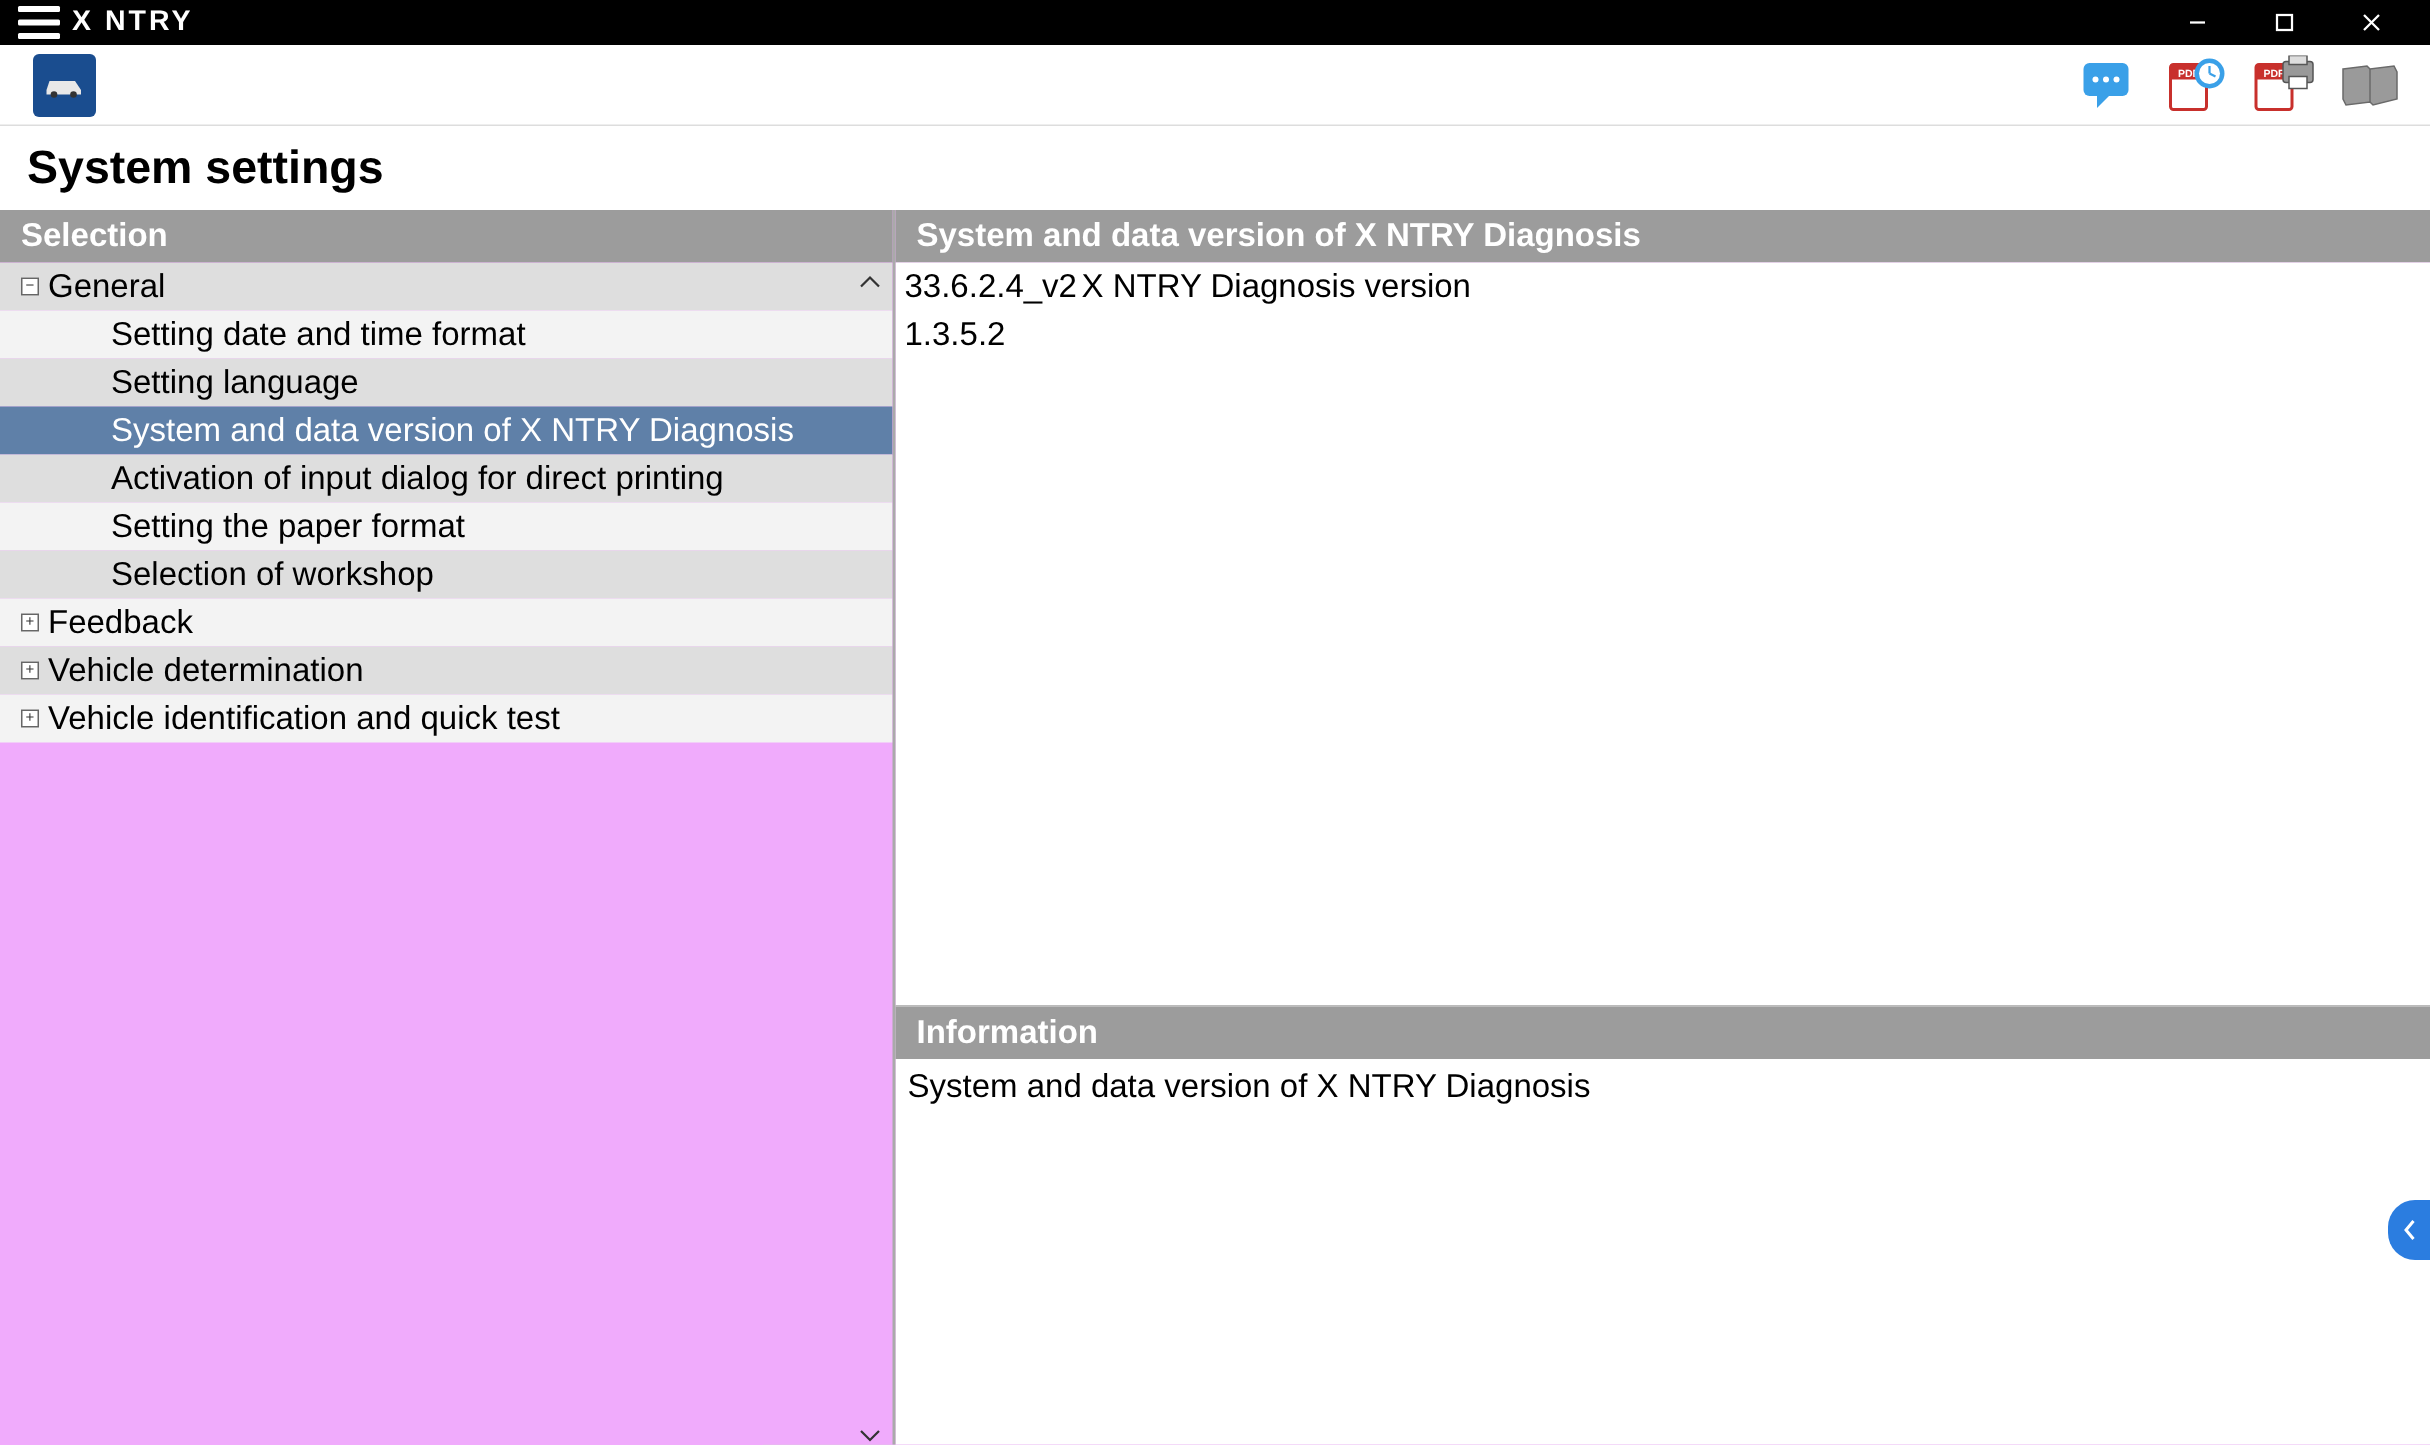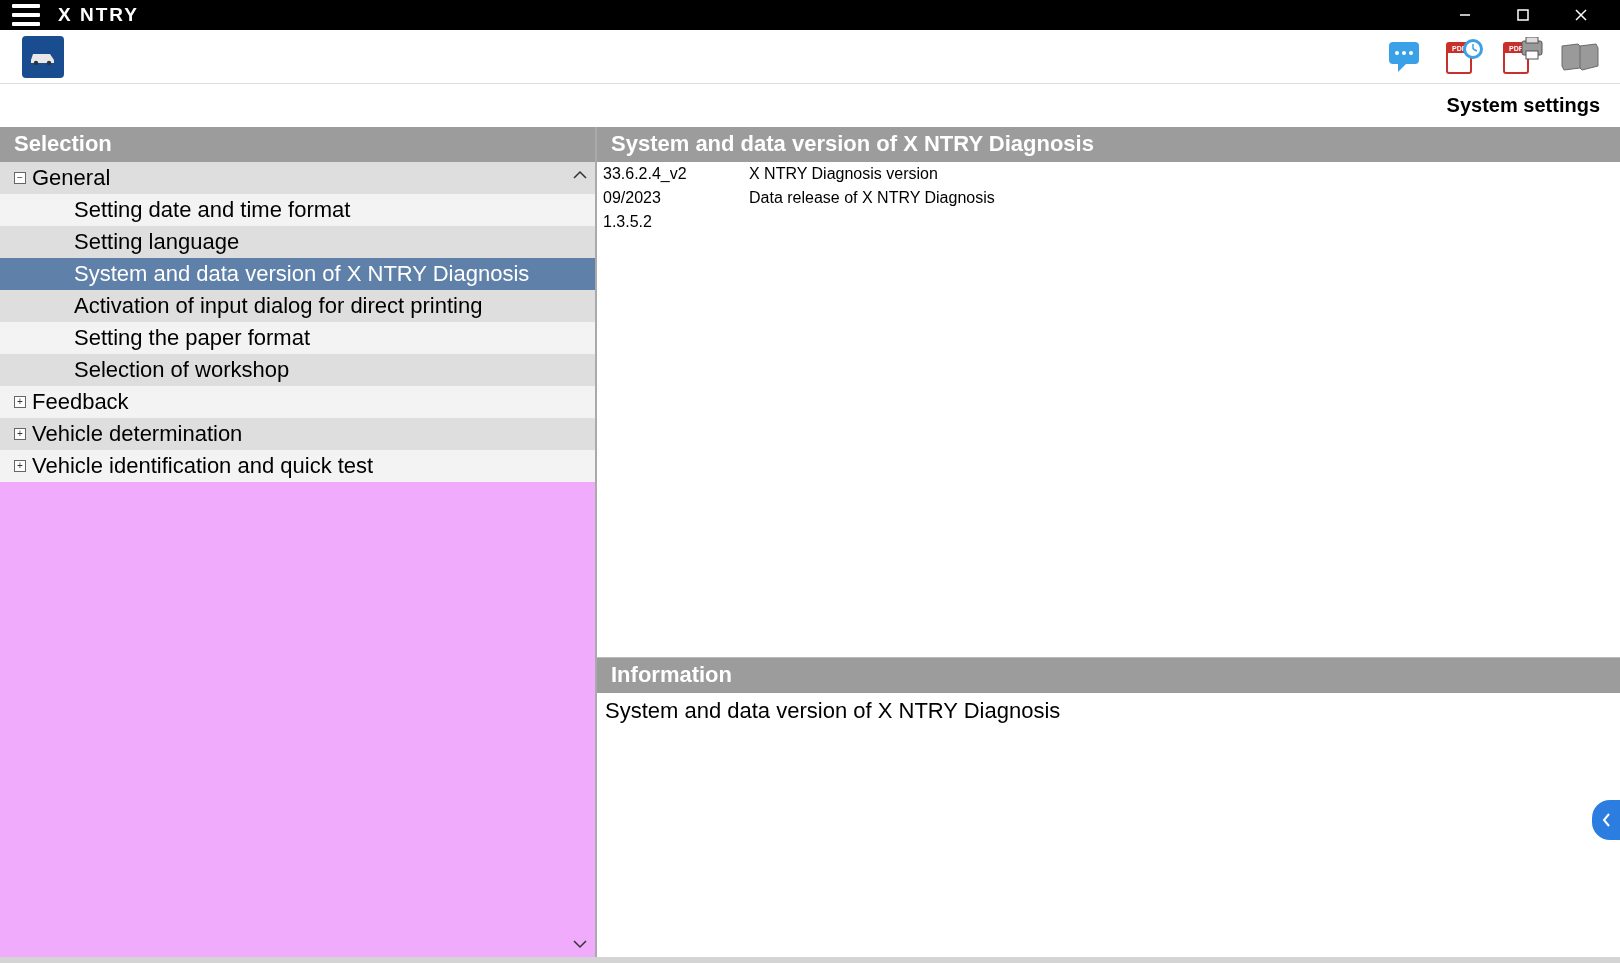--- a/index.html
+++ b/index.html
@@ -17,21 +17,21 @@
       color: #fff;
       height: 30px;
       display: flex;
       align-items: center;
       padding: 0 6px 0 12px;
       justify-content: space-between;
     }
     .titlebar-left {
       display: flex;
       align-items: center;
-      gap: 18px;
+      gap: 8px;
     }
     .hamburger {
       width: 28px;
       height: 22px;
       display: flex;
       flex-direction: column;
       justify-content: space-between;
       cursor: pointer;
     }
     .hamburger span { height: 4px; background: #fff; border-radius: 1px; }
@@ -59,25 +59,24 @@
       display: flex;
       align-items: center;
       justify-content: center;
       cursor: pointer;
     }
     .toolbar-right { display: flex; gap: 14px; align-items: center; }
     .tb-icon { width: 44px; height: 44px; display: flex; align-items: center; justify-content: center; cursor: pointer; }
     
     
     .page-title {
-      font-size: 20px;
+      font-size: 31px;
       font-weight: bold;
       padding: 10px 20px 10px 18px;
       background: #fff;
-      text-align: right;
     }
     
     
     .content {
       display: flex;
       height: calc(100% - 30px - 54px - 49px);
       background: #f0abfc;
     }
     
     .left-pane {
@@ -139,23 +138,22 @@
       position: absolute;
       right: 4px;
       color:#333;
     }
     .scroll-arrow.up { top: 2px; }
     .scroll-arrow.down { bottom: 2px; }
 
     .keyvals { flex:1; background:#fff; }
     .kv-row {
       display: flex;
-      font-size: 16px;
+      font-size: 22px;
       padding: 3px 4px;
-      gap: 28px;
     }
     .kv-key { width: 120px; padding-left: 2px;}
     .kv-label { flex:1; }
     
     .info-pane {
       height: 300px;
       border-top: 1px solid #bbb;
       background:#fff;
     }
     .info-body { font-size: 22px; padding: 5px 8px; }
@@ -303,24 +301,20 @@
   </div>
 
   <div class="right-pane">
     <div class="panel-header">System and data version of X  NTRY Diagnosis</div>
     <div class="keyvals" id="kv">
         <div class="kv-row">
           <div class="kv-key">33.6.2.4_v2</div>
           <div class="kv-label">X  NTRY Diagnosis version</div>
         </div>
         <div class="kv-row">
-          <div class="kv-key">09/2023</div>
-          <div class="kv-label">Data release of X  NTRY Diagnosis</div>
-        </div>
-        <div class="kv-row">
           <div class="kv-key">1.3.5.2</div>
         </div>
       </div>
     <div class="info-pane">
       <div class="panel-header">Information</div>
       <div class="info-body">System and data version of X  NTRY Diagnosis</div>
     </div>
   </div>
 </div>
 

